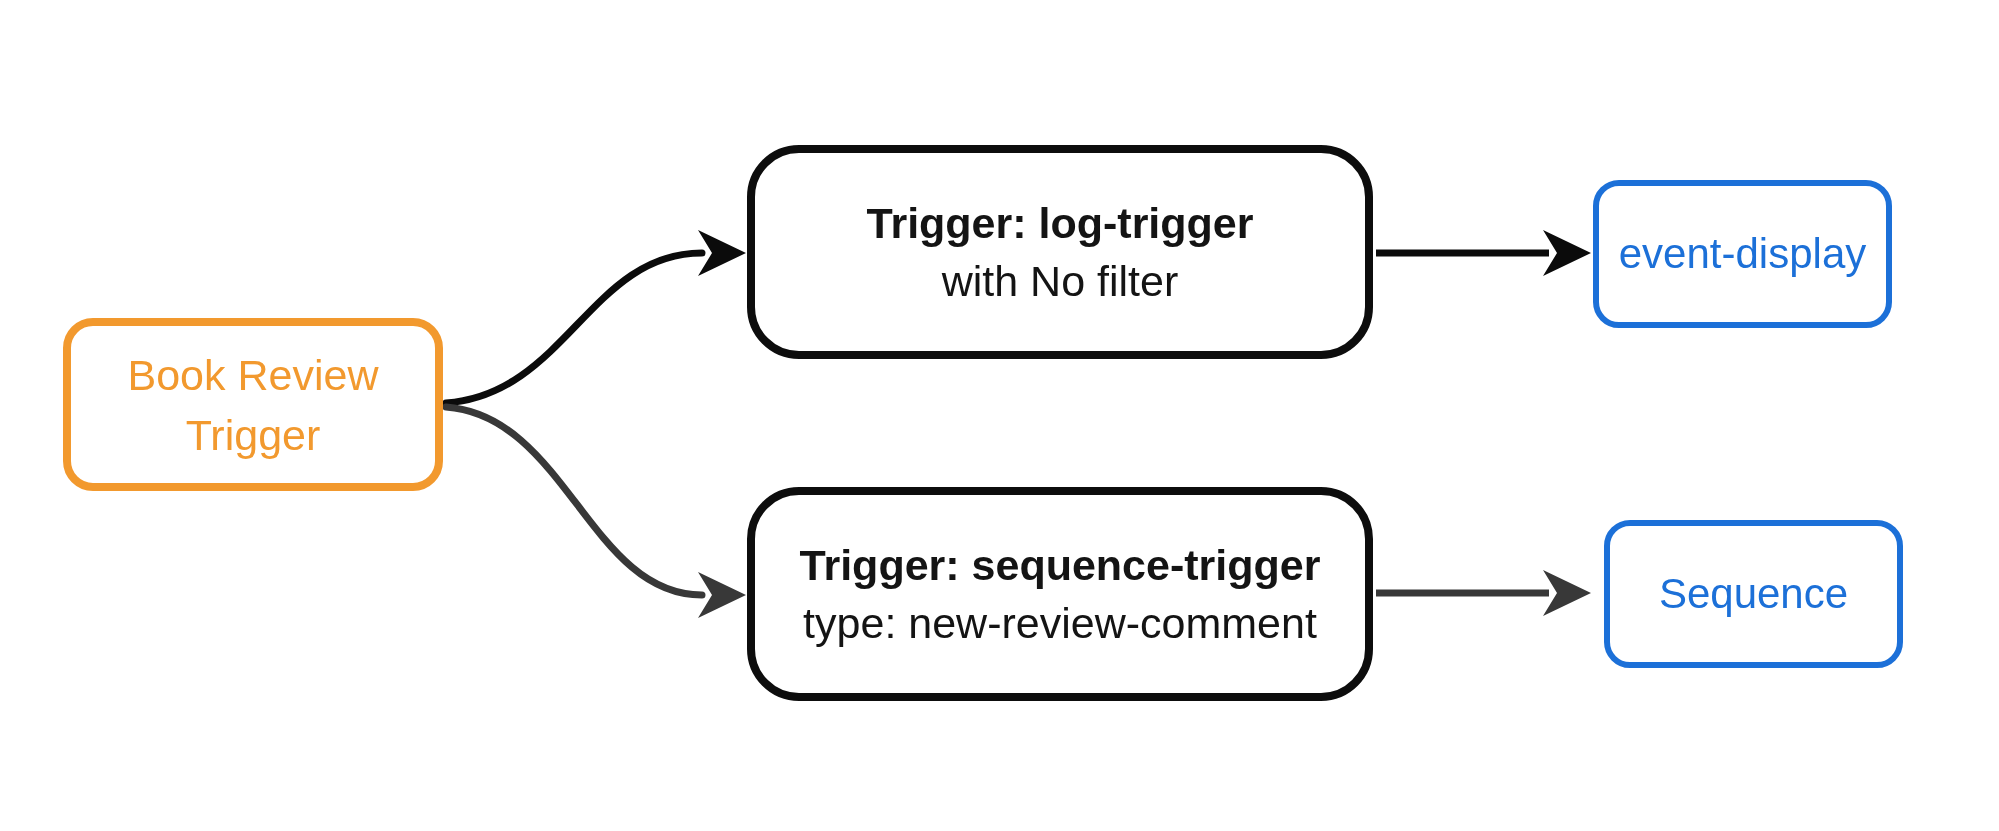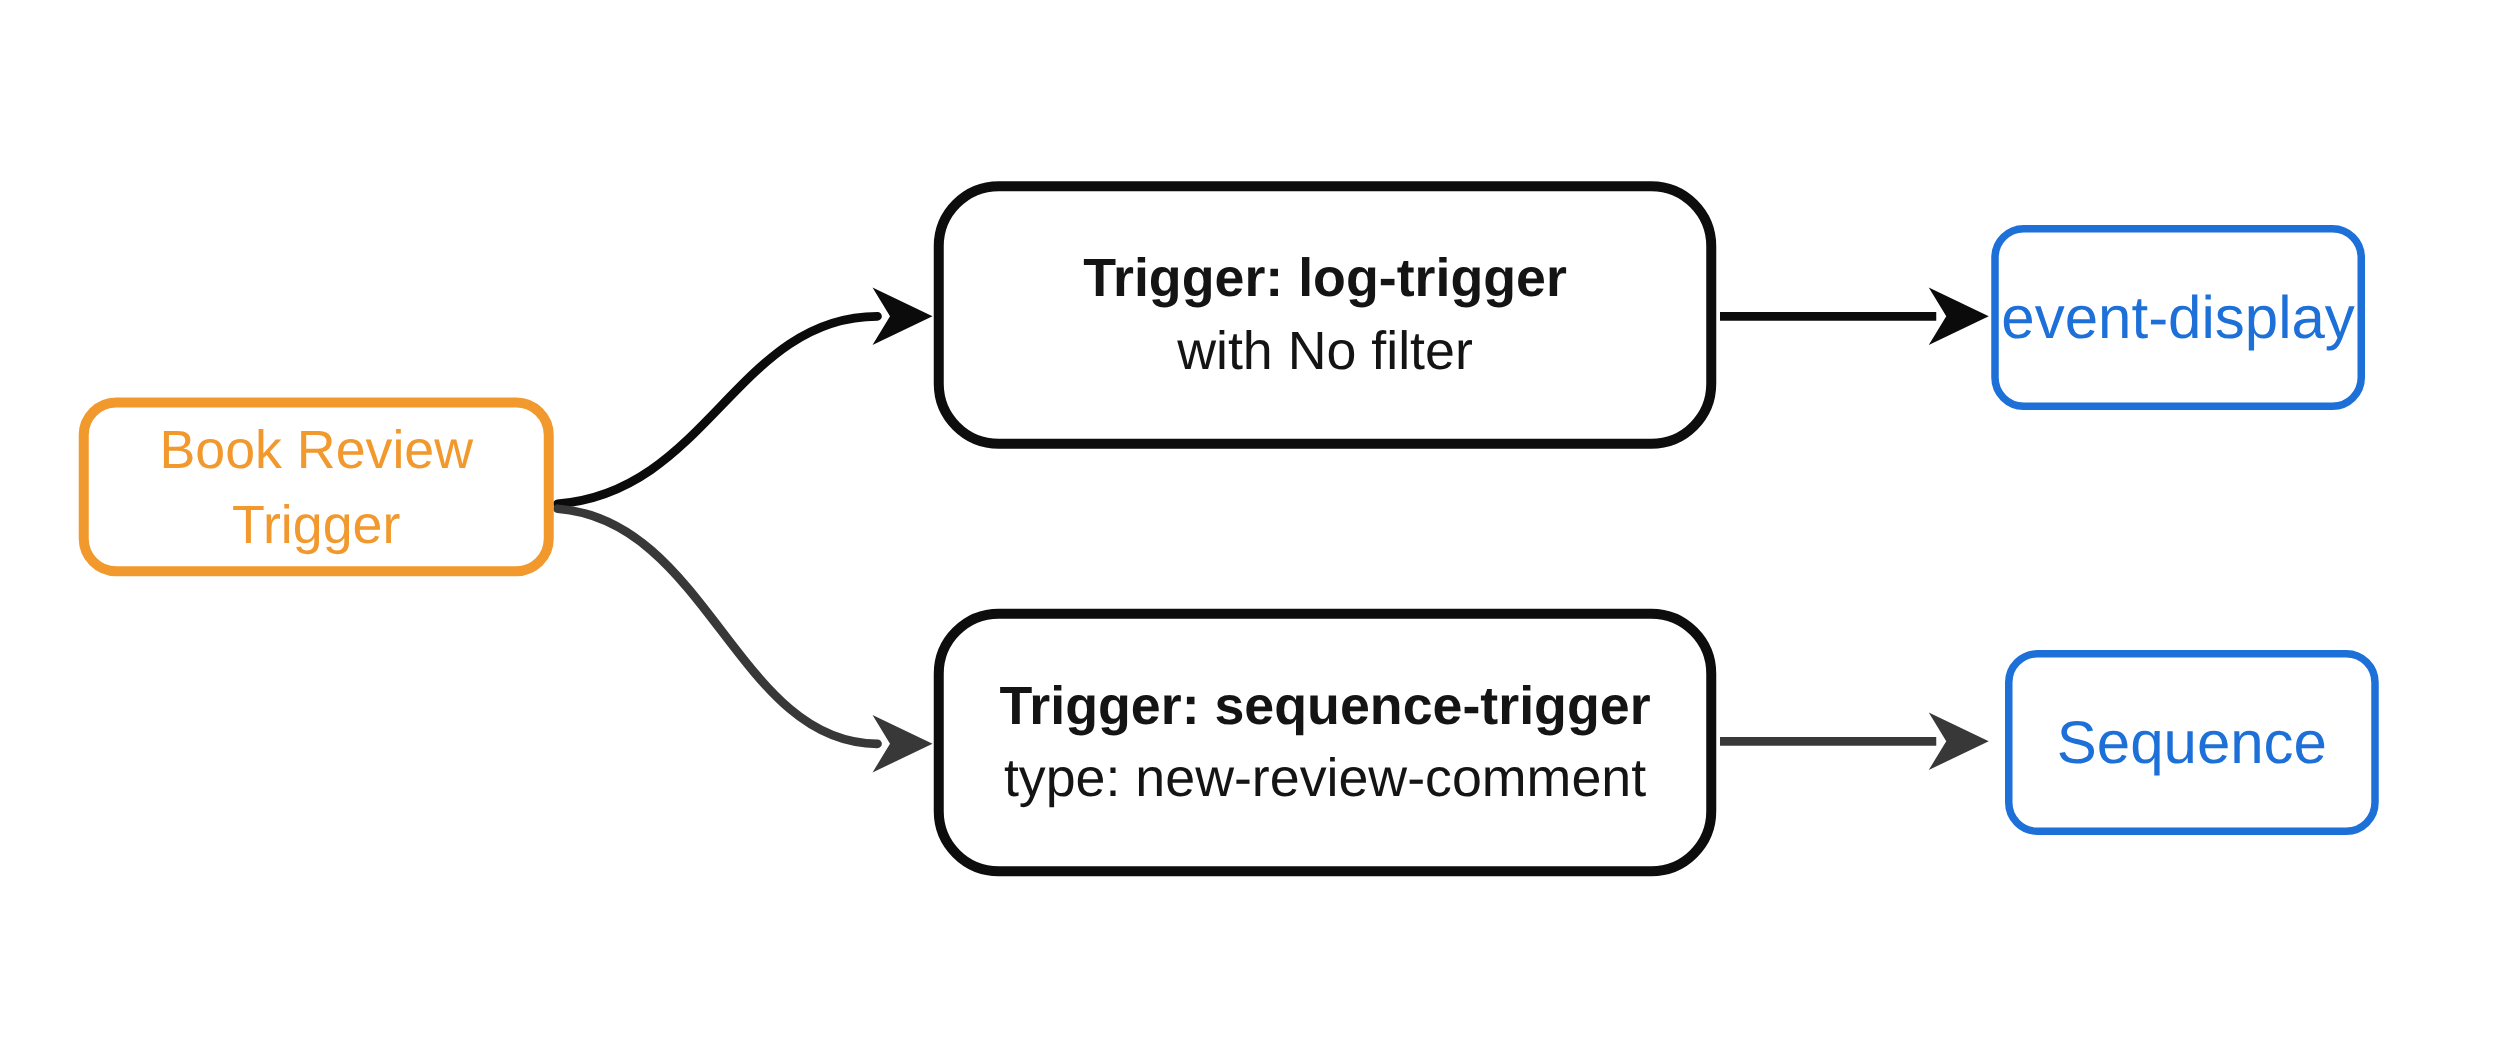--- a/index.html
+++ b/index.html
@@ -29,21 +29,21 @@
     display: flex;
     flex-direction: column;
     align-items: center;
     justify-content: center;
     text-align: center;
   }
   .node-broker {
     left: 63px;
     top: 318px;
     width: 380px;
-    height: 143px;
+    height: 173px;
     border: 8px solid #F2992E;
     border-radius: 30px;
     color: #F2992E;
     font-size: 43px;
     line-height: 60px;
   }
   .node-trigger {
     left: 747px;
     width: 626px;
     height: 214px;
@@ -56,21 +56,21 @@
   .node-trigger1 { top: 145px; }
   .node-trigger2 { top: 487px; }
   .trigger-title { font-weight: 700; }
   .node-endpoint {
     left: 1593px;
     width: 299px;
     height: 148px;
     border: 6px solid #1C70D8;
     border-radius: 26px;
     color: #1C70D8;
-    font-size: 48px;
+    font-size: 42px;
   }
   .node-event-display { top: 180px; }
   .node-sequence { top: 520px; margin-left: 11px; }
 </style>
 </head>
 <body>
 
 <div class="canvas">
 
   <svg class="edges-layer" viewBox="0 0 1999 831" xmlns="http://www.w3.org/2000/svg">

